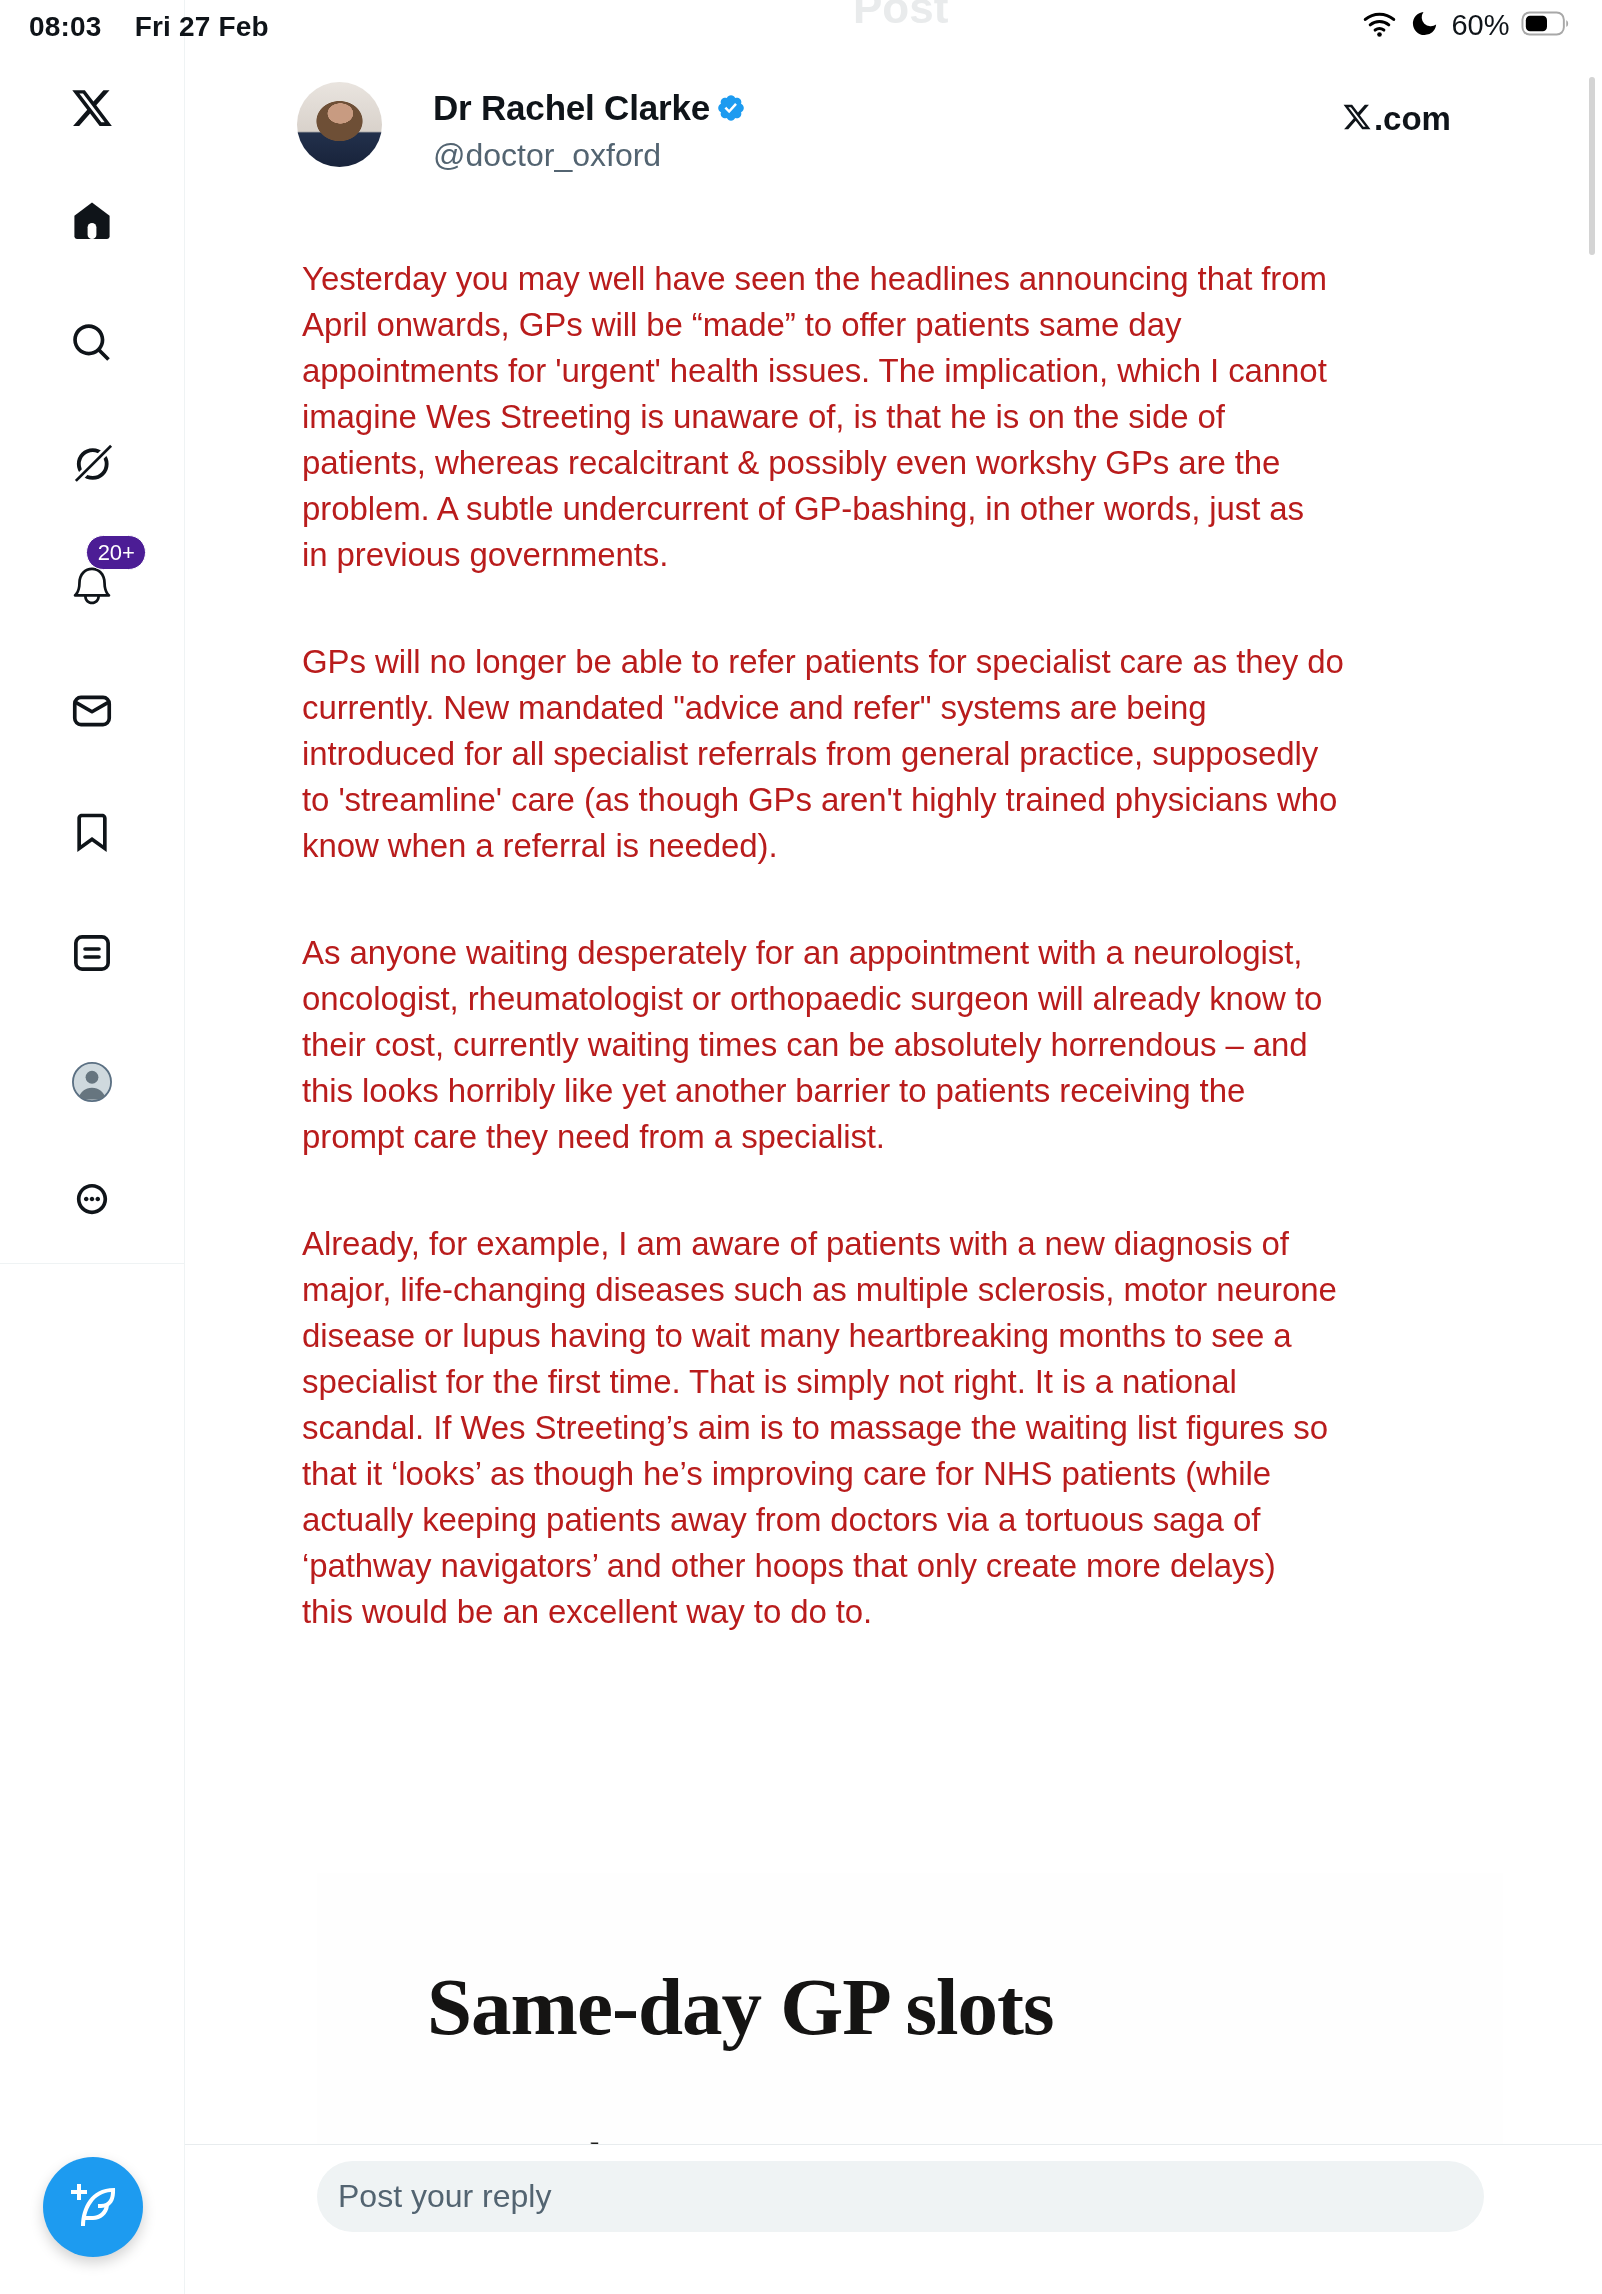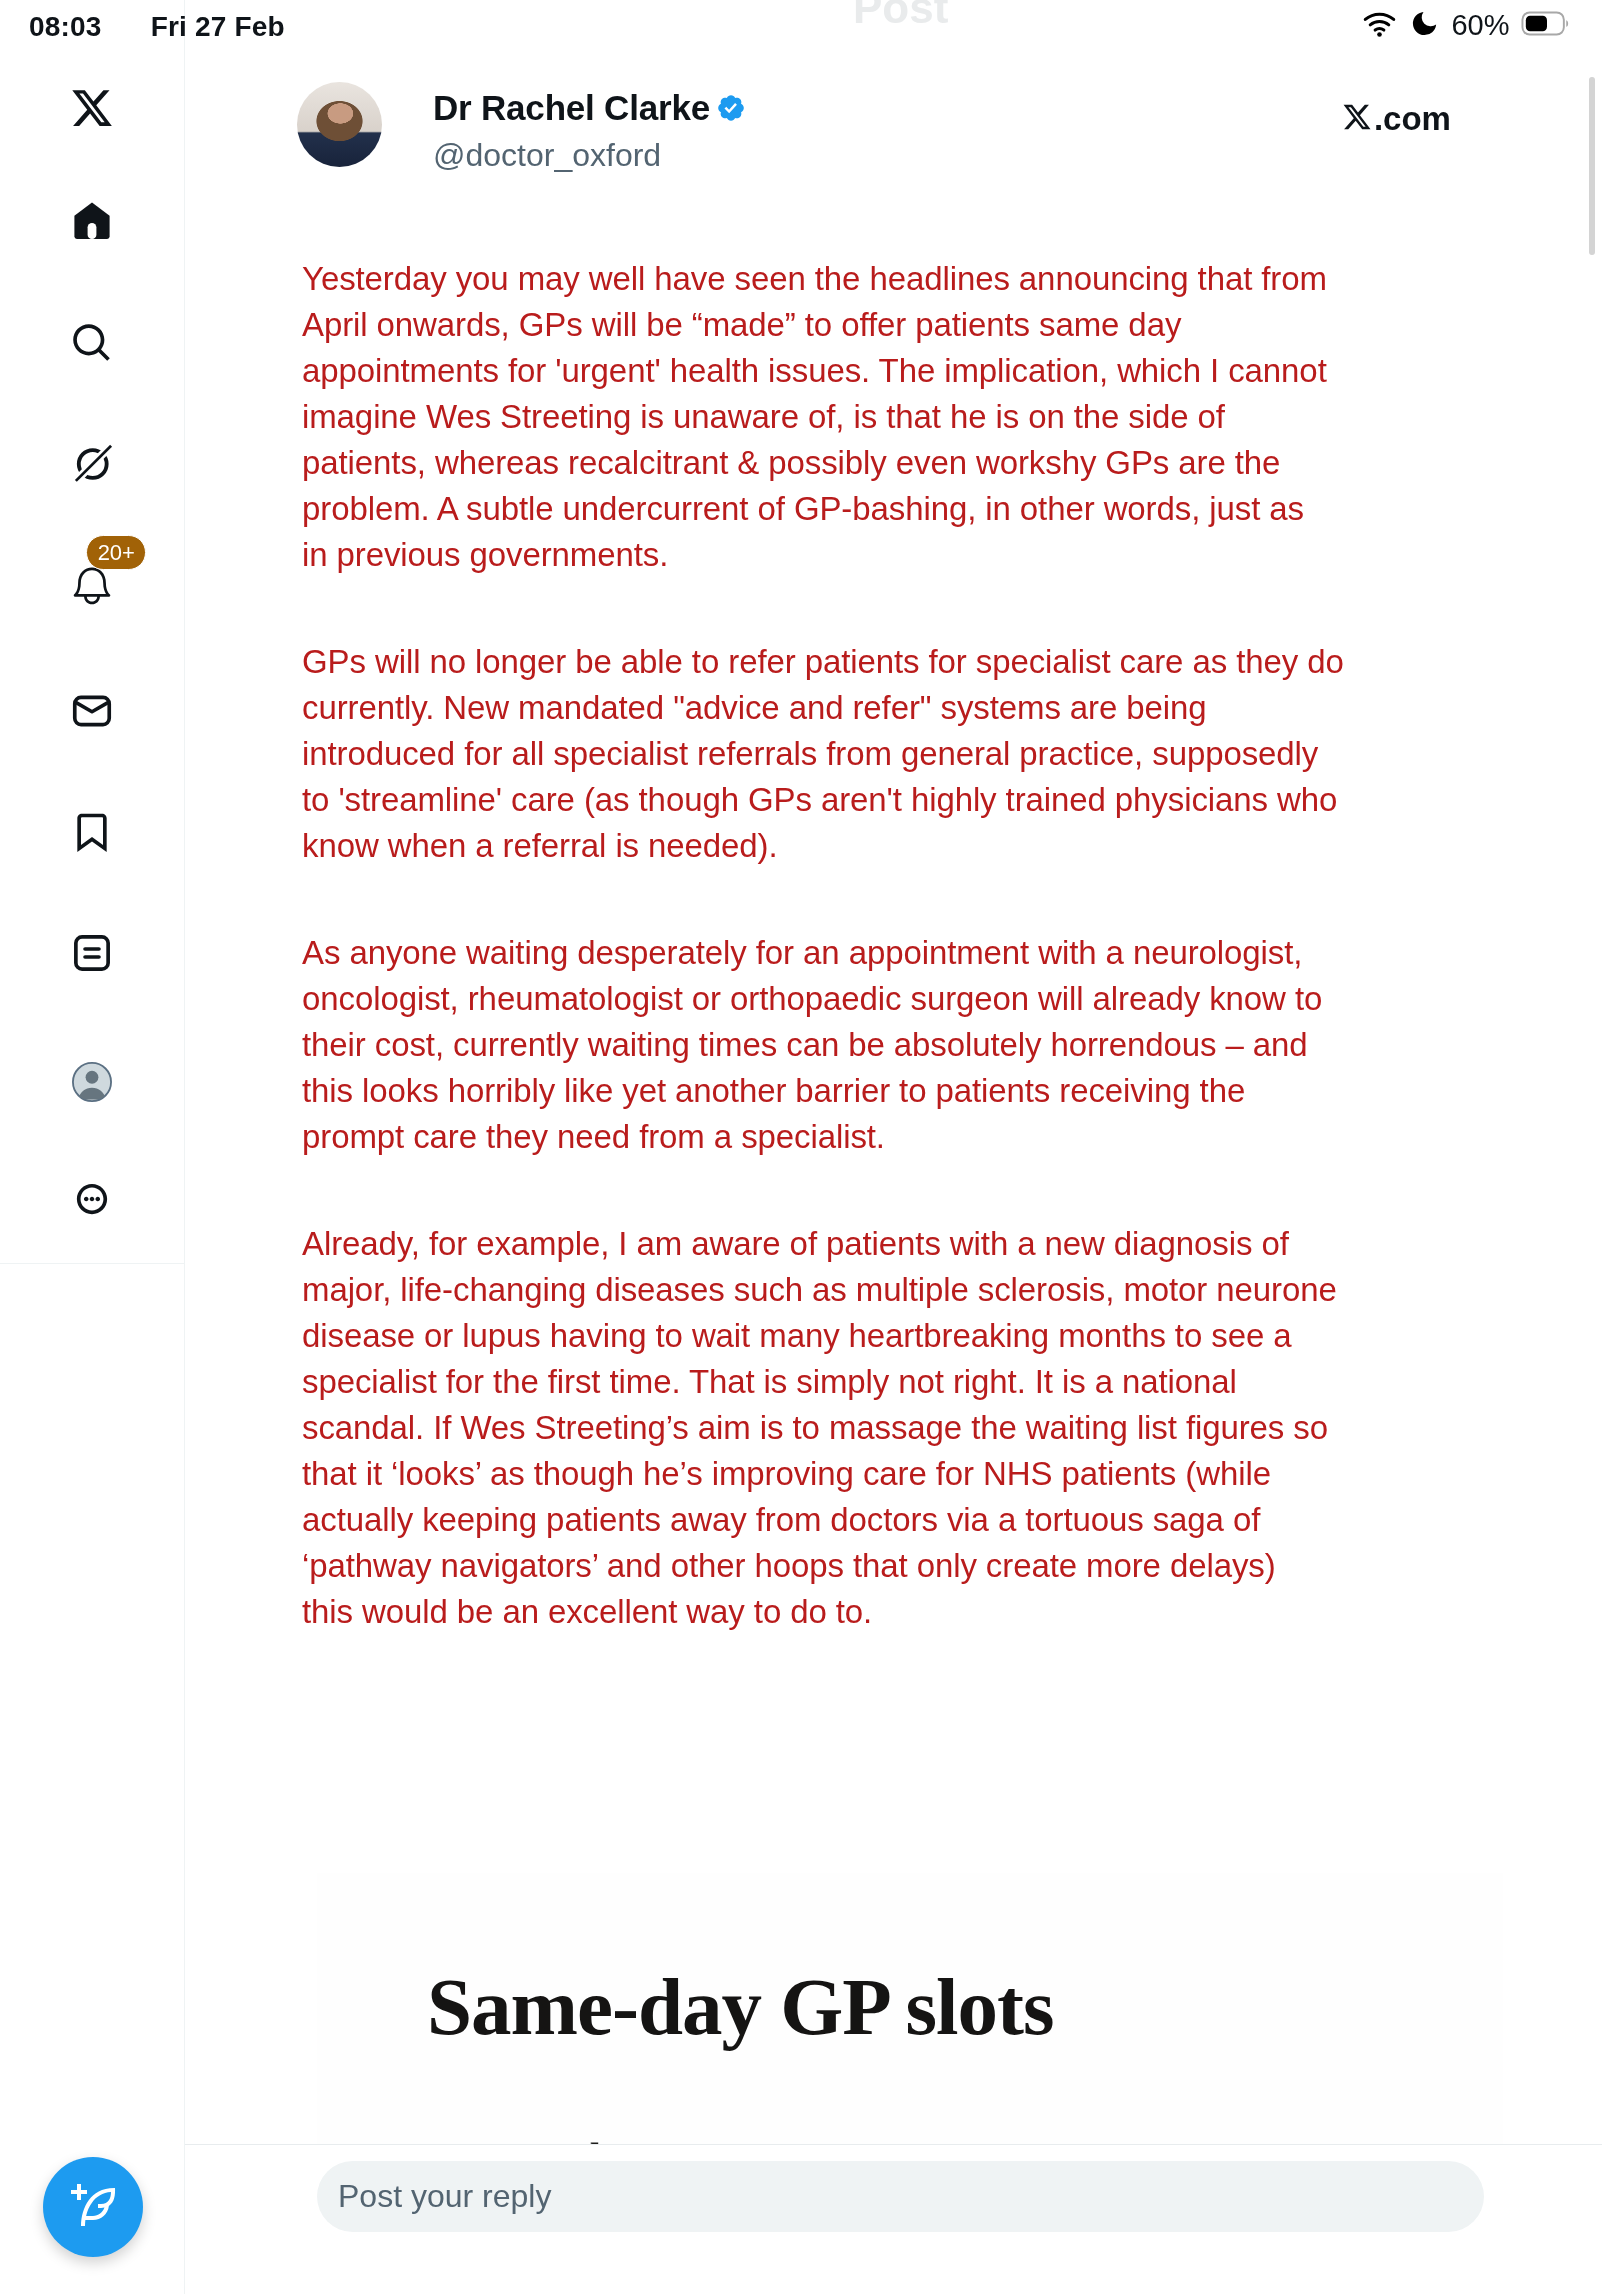--- a/index.html
+++ b/index.html
@@ -5,32 +5,32 @@
   * { margin:0; padding:0; box-sizing:border-box; }
   html,body { background:#fff; }
   .screen {
     position:relative; width:1602px; height:2294px;
     background:#fff; overflow:hidden;
     font-family:"Liberation Sans","DejaVu Sans",sans-serif;
     color:#0f1419;
   }
   
   .status-bar { position:absolute; left:0; top:0; width:100%; height:54px; z-index:30; }
-  .status-left { position:absolute; left:29px; top:10.6px; font-size:28px; font-weight:600; letter-spacing:0.2px; display:flex; gap:49px; }
+  .status-left { position:absolute; left:29px; top:10.6px; font-size:28px; font-weight:600; letter-spacing:0.2px; display:flex; gap:33px; }
   .status-right { position:absolute; right:29px; top:7.7px; display:flex; align-items:center; gap:11.5px; }
   .status-right .pct { font-size:29px; font-weight:400; }
   .faint-post { position:absolute; left:853px; top:-17.3px; font-size:44px; font-weight:700; color:#e9ebec; z-index:1; }
   
   .vline { position:absolute; left:184px; top:0; width:1px; height:2294px; background:#eff3f4; z-index:5; }
   .sidebar { position:absolute; left:0; top:0; width:184px; height:1264px; border-bottom:1px solid #eff3f4; z-index:6; background:#fff; }
   .nav-item { position:absolute; left:70px; width:44px; height:44px; color:#0f1419; cursor:pointer; }
   .nav-item svg { width:44px; height:44px; display:block; }
   .badge {
     position:absolute; left:16.3px; top:-29px; min-width:60px; height:35px;
-    background:#a16207; color:#fff; border-radius:17.3px; border:1.9px solid #fff;
+    background:#4c1d95; color:#fff; border-radius:17.3px; border:1.9px solid #fff;
     font-size:22px; font-weight:500; display:flex; align-items:center; justify-content:center;
     padding:0 9.6px; z-index:2;
   }
   
   .main { position:absolute; left:185px; top:0; width:1417px; height:2294px; }
   .avatar {
     position:absolute; left:112px; top:82px; width:85px; height:85px; border-radius:50%;
     background:
       radial-gradient(ellipse 24% 19% at 51% 37%, #c89b81 62%, rgba(200,155,129,0) 64%),
       radial-gradient(ellipse 46% 40% at 50% 46%, #6e4f36 58%, rgba(110,79,54,0) 60%),

